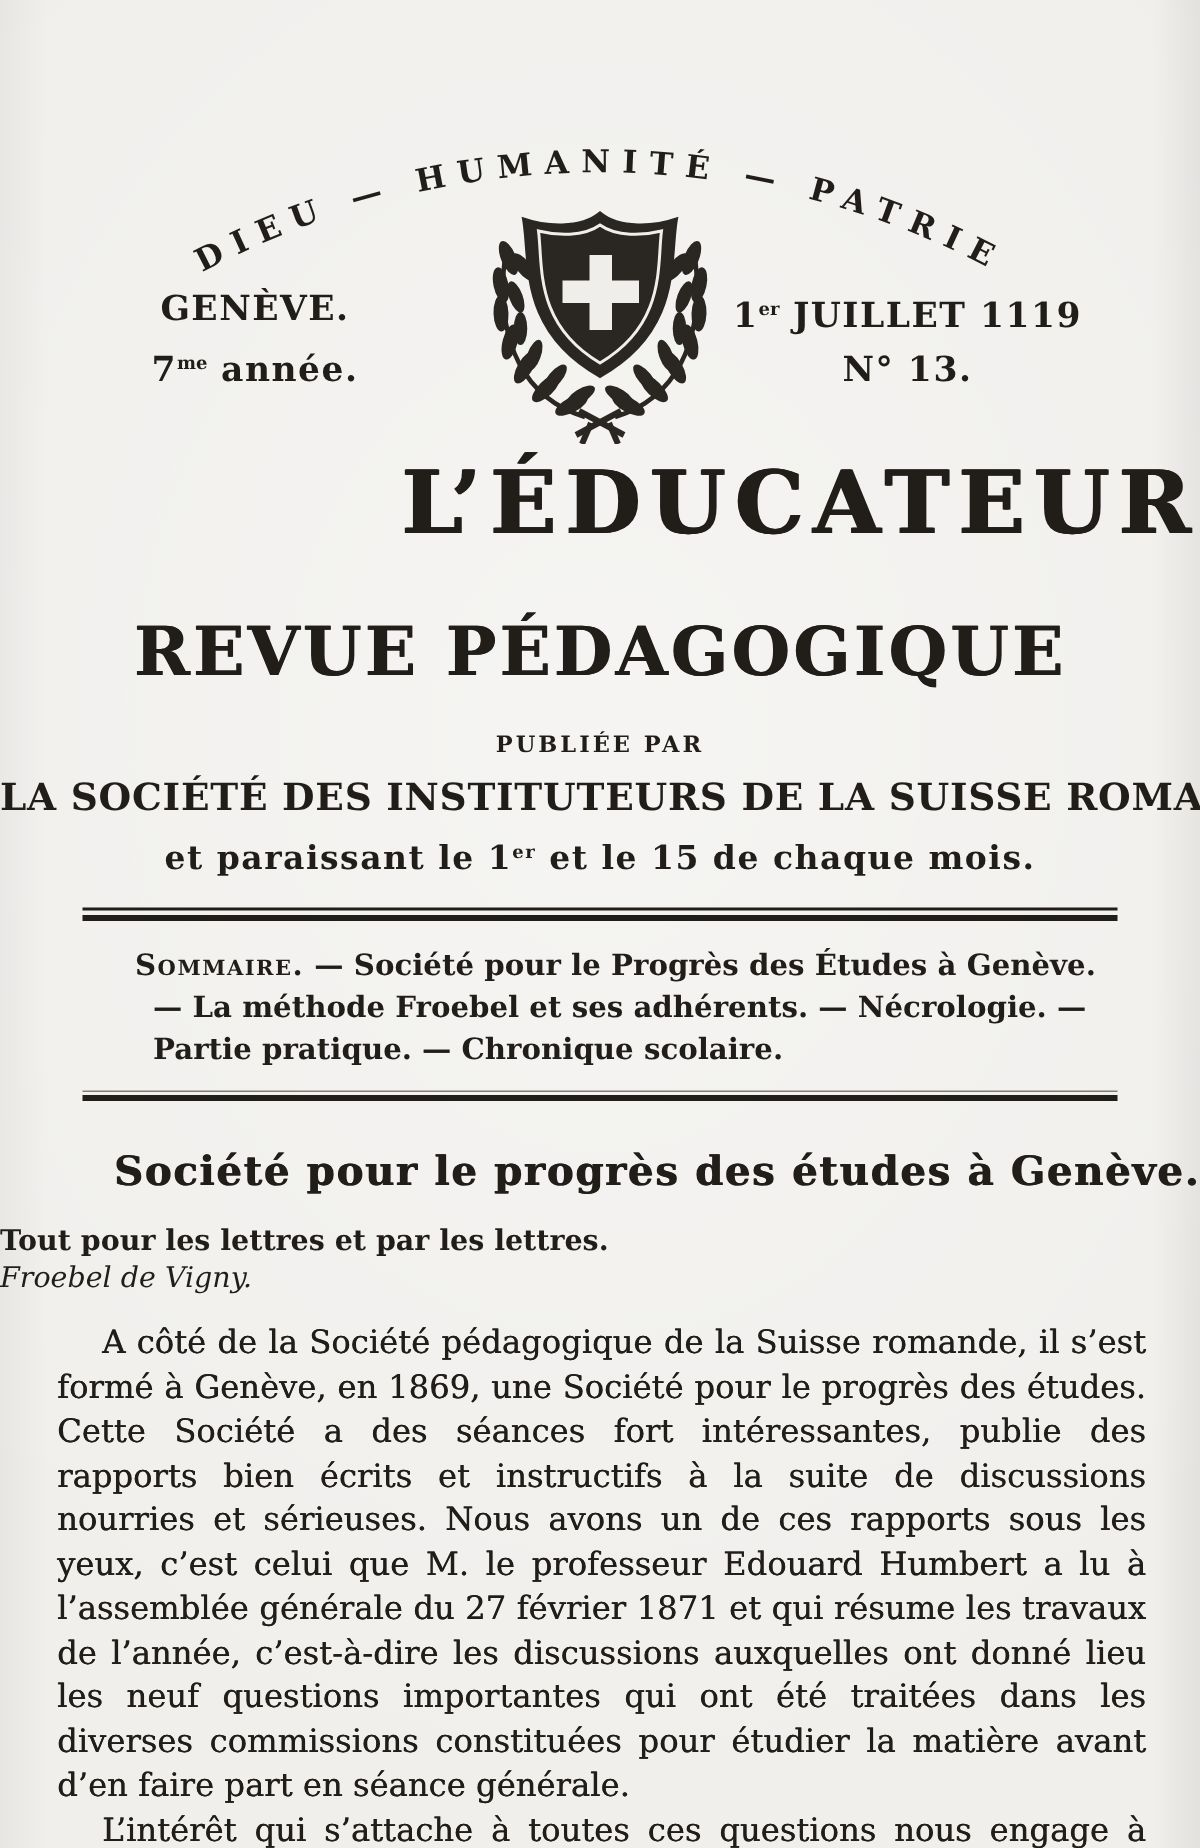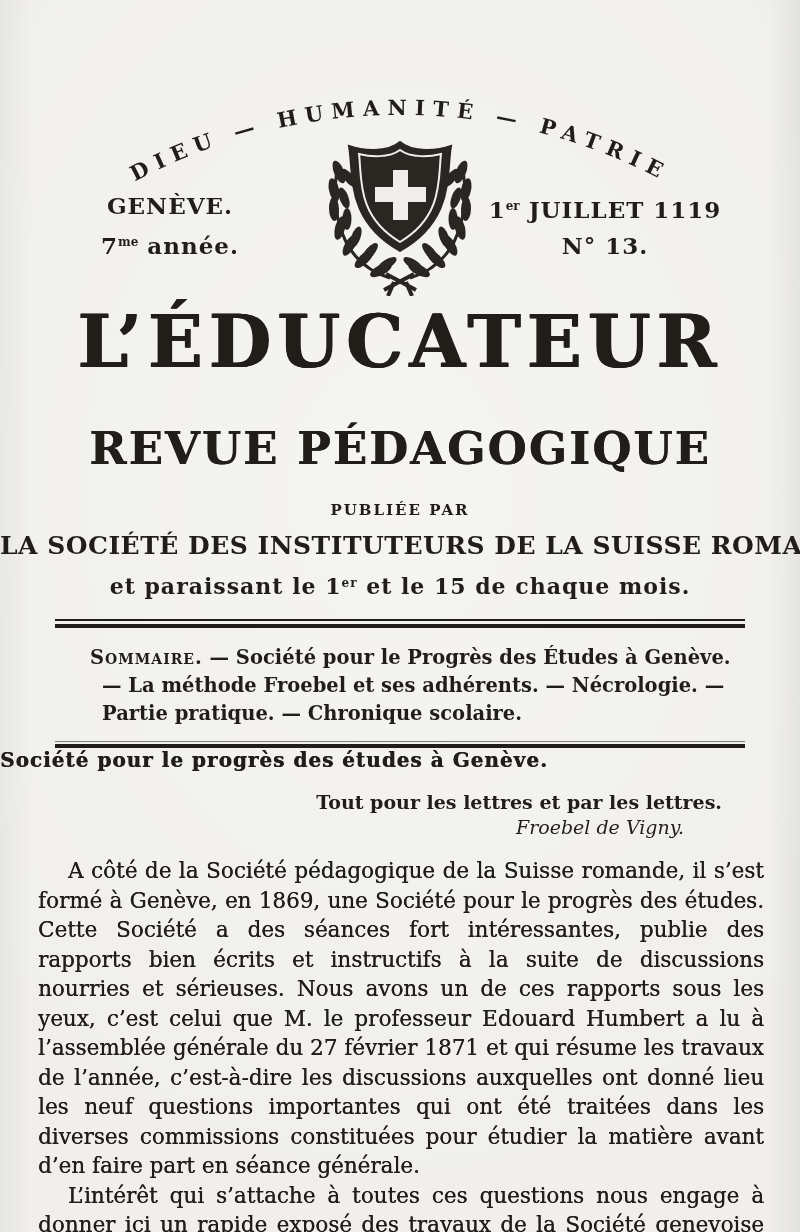--- a/index.html
+++ b/index.html
@@ -26,21 +26,21 @@
     font-family:"DejaVu Serif","Liberation Serif",serif;
     font-size:21px;font-weight:600;letter-spacing:8px;fill:var(--ink);
   }
   .emblem-svg{position:absolute;top:128px;left:293px;}
   .mast-left{position:absolute;top:188px;left:55px;width:230px;text-align:center;}
   .mast-right{position:absolute;top:188px;right:70px;width:250px;text-align:center;}
   .mast-line{font-size:23px;font-weight:bold;letter-spacing:1px;line-height:36px;}
   .mast-line sup{font-size:12px;vertical-align:8px;letter-spacing:0;}
 
   .title{
-    text-align:center;font-size:72px;font-weight:bold;letter-spacing:6px;
+    text-align:right;font-size:58px;font-weight:bold;letter-spacing:6px;
     line-height:1;margin-top:14px;
     text-shadow:0.6px 0 0 currentColor,-0.6px 0 0 currentColor;
     white-space:nowrap;
   }
   .subtitle{
     text-align:center;font-size:45px;font-weight:bold;letter-spacing:2px;
     margin-top:44px;text-shadow:0.4px 0 0 currentColor;
   }
   .pubby{
     text-align:center;font-size:15px;font-weight:bold;letter-spacing:2px;margin-top:26px;
@@ -66,24 +66,24 @@
   
   .sommaire{
     margin:16px 62px 0 58px;
     padding-left:44px;text-indent:-44px;
     font-size:19.5px;line-height:28px;font-weight:600;
   }
   .sommaire .label{font-variant:small-caps;letter-spacing:1px;font-weight:bold;margin-left:32px;}
 
   
   .heading{
-    text-align:left;font-size:20px;font-weight:bold;letter-spacing:1px;
+    text-align:right;font-size:27px;font-weight:bold;letter-spacing:1px;margin-top:32px;
     text-shadow:0.5px 0 0 currentColor;
   }
-  .epigraph{margin:18px 78px 0 0;text-align:right;}
+  .epigraph{margin:18px 30px 0 0;}
   .epigraph-line{font-size:19px;font-weight:600;line-height:24px;}
   .epigraph-author{font-size:19px;font-style:italic;line-height:26px;padding-right:38px;}
 
   .body-text{margin:16px 36px 0 38px;}
   .body-text p{
     font-size:21.5px;line-height:29.5px;text-align:justify;text-indent:30px;
     text-shadow:0.25px 0 0 currentColor;
   }
 </style>
 </head>

